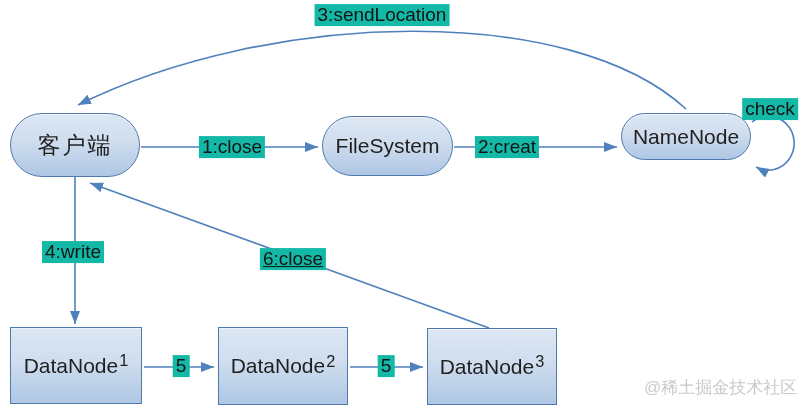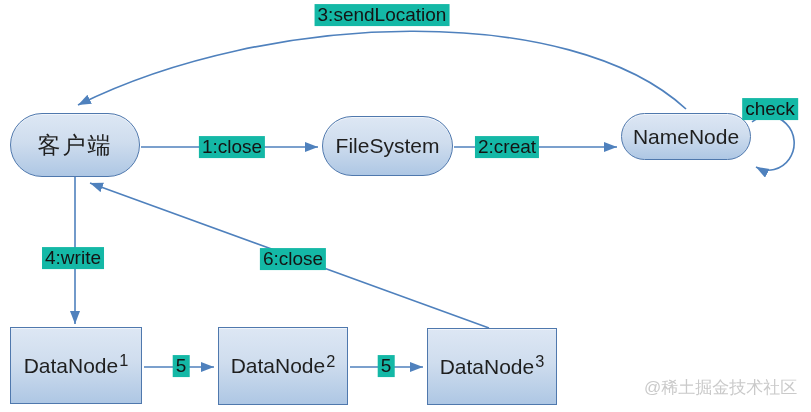--- a/index.html
+++ b/index.html
@@ -92,23 +92,23 @@
   </div>
 
   <div class="edge-label" style="left:382px; top:15px;">3:sendLocation</div>
 
   <div class="edge-label" style="left:770px; top:101px;margin-top:8px;">check</div>
 
   <div class="edge-label" style="left:232px; top:147px;">1:close</div>
 
   <div class="edge-label" style="left:507px; top:147px;">2:creat</div>
 
-  <div class="edge-label" style="left:73px; top:258px;">4:write</div>
+  <div class="edge-label" style="left:73px; top:252px;">4:write</div>
 
-  <div class="edge-label" style="left:293px; top:259px;">6:close</div>
+  <div class="edge-label" style="left:293px; top:259px;text-decoration:underline;">6:close</div>
 
   <div class="edge-label" style="left:181px; top:366px;">5</div>
 
   <div class="edge-label" style="left:386px; top:366px;">5</div>
 
   <div class="watermark">@稀土掘金技术社区</div>
 
 </div>
 
 </body></html>

